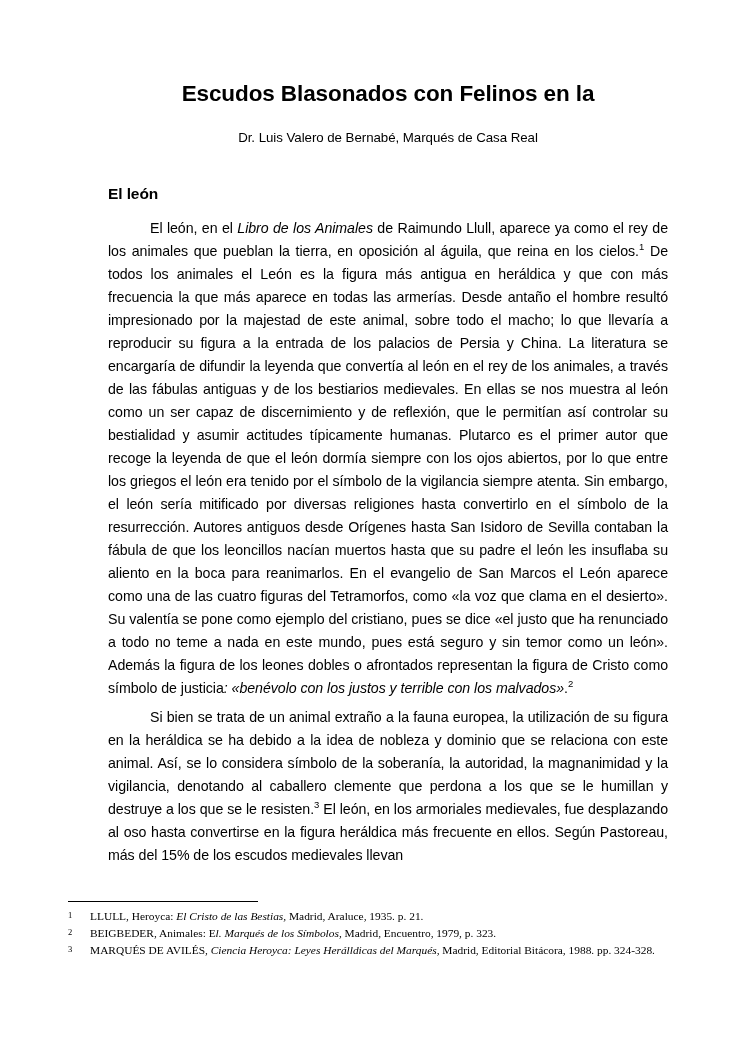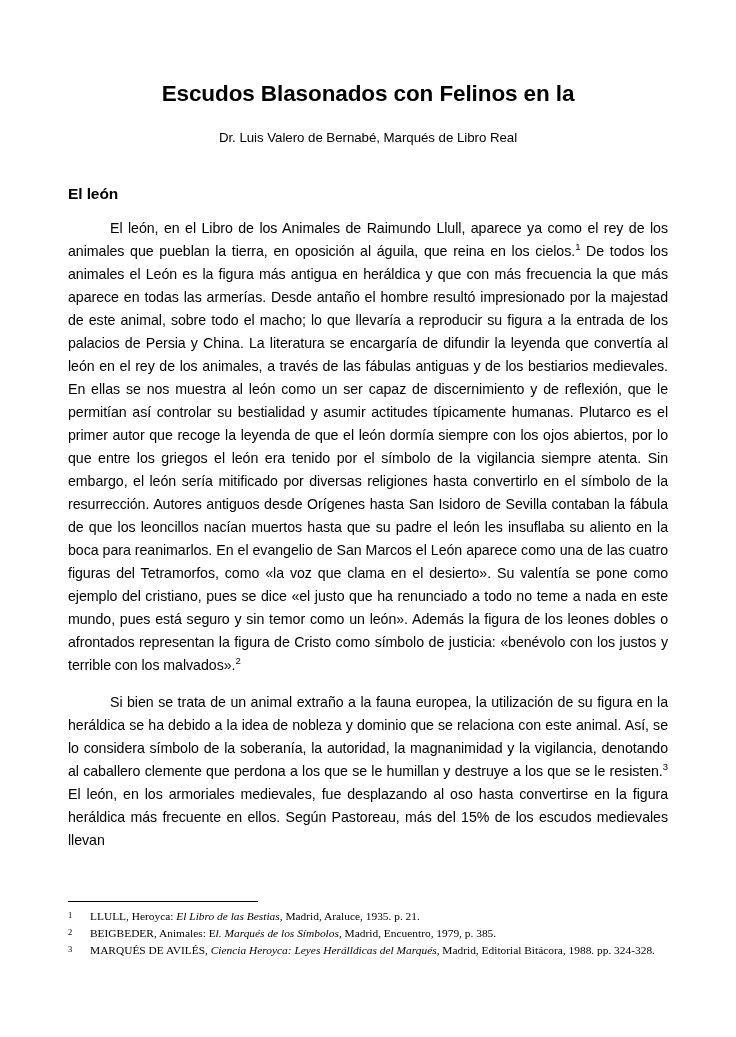--- a/index.html
+++ b/index.html
@@ -12,21 +12,21 @@
     height: 1037px;
     font-family: "Liberation Sans", sans-serif;
     color: #000000;
     position: relative;
     overflow: hidden;
   }
   .page {
     box-sizing: border-box;
     width: 736px;
     height: 1037px;
-    padding: 78px 68px 0 68px;
+    padding: 78px 68px 0 108px;
     position: relative;
   }
   .title {
     font-size: 22.5px;
     font-weight: bold;
     text-align: center;
     line-height: 1.38;
     letter-spacing: -0.1px;
     margin: 0 18px;
   }
@@ -52,24 +52,24 @@
     text-align: justify;
     text-justify: inter-word;
     margin: 0;
     letter-spacing: -0.05px;
   }
   p.first {
     margin-top: 14px;
     text-indent: 42px;
   }
   p.second {
-    margin-top: 14px;
+    margin-top: 6px;
     text-indent: 42px;
   }
-  .it { }
+  .it { font-style: italic; }
   sup.fn {
     font-size: 9.5px;
     vertical-align: super;
     line-height: 0;
   }
   .footnotes {
     position: absolute;
     left: 68px;
     right: 68px;
     bottom: 78px;
@@ -100,39 +100,39 @@
 </style>
 </head>
 <body>
 
 <div class="page">
 
   <h1 class="title">
     <span>Escudos Blasonados con Felinos en la</span>
   </h1>
 
-  <div class="author">Dr. Luis Valero de Bernabé, Marqués de Libro Real</div>
+  <div class="author">Dr. Luis Valero de Bernabé, Marqués de Casa Real</div>
 
   <h2 class="section-heading">El león</h2>
 
   <p class="body first"><span>El león, en el </span><span class="it">Libro de los Animales</span><span> de Raimundo Llull,  aparece ya como el rey de los animales que pueblan la tierra, en oposición al águila, que reina en los cielos.</span><sup class="fn">1</sup><span> De todos los animales el León es la figura más antigua en heráldica y que con más frecuencia la que más aparece en todas las armerías. Desde antaño el hombre resultó impresionado por la majestad de este animal, sobre todo el macho; lo que llevaría a reproducir su figura a la entrada de los palacios de Persia y China. La literatura se encargaría de difundir la leyenda que convertía al león en el rey de los animales, a través de las fábulas antiguas y de los bestiarios medievales. En ellas se nos muestra al león como un ser capaz de discernimiento y de reflexión, que le permitían así controlar su bestialidad y asumir actitudes típicamente humanas. Plutarco es el primer autor que recoge la leyenda de que el león dormía siempre con los ojos abiertos, por lo que entre los griegos el león era tenido por el símbolo de la vigilancia siempre atenta. Sin embargo, el león sería mitificado por diversas religiones hasta convertirlo en el símbolo de la resurrección. Autores antiguos desde Orígenes hasta San Isidoro de Sevilla contaban la fábula de que los leoncillos nacían muertos hasta que su padre el león les insuflaba su aliento en la boca para reanimarlos. En el evangelio de San Marcos el León aparece como una de las cuatro figuras del Tetramorfos, como «la voz que clama en el desierto». Su valentía se pone como ejemplo del cristiano, pues se dice «el justo que ha renunciado a todo no teme a nada en este mundo, pues está seguro y sin temor como un león». Además la figura de los leones dobles o afrontados representan la figura de Cristo como símbolo de justicia</span><span class="it">: «benévolo con los justos y terrible con los malvados»</span><span>.</span><sup class="fn">2</sup></p>
 
   <p class="body second"><span>Si bien se trata de un animal extraño a la fauna europea, la utilización de su figura en la heráldica se ha debido a la idea de nobleza y dominio que se relaciona con este animal. Así, se lo considera símbolo de la soberanía, la autoridad, la magnanimidad y la vigilancia, denotando al caballero clemente que perdona a los que se le humillan y destruye a los que se le resisten.</span><sup class="fn">3</sup><span>  El león, en los armoriales medievales, fue desplazando al oso hasta convertirse en la figura heráldica más frecuente en ellos. Según Pastoreau, más del 15% de los escudos medievales llevan</span></p>
 
   <div class="footnotes">
     <div class="fn-rule"></div>
 
     <div class="fn-row">
       <div class="fn-num">1</div>
-      <div class="fn-text"><span>LLULL, Heroyca: </span><span class="it">El Libro de las Bestias,</span><span> Madrid, Araluce, 1935. p. 21.</span></div>
+      <div class="fn-text"><span>LLULL, Heroyca: </span><span class="it">El Cristo de las Bestias,</span><span> Madrid, Araluce, 1935. p. 21.</span></div>
     </div>
 
     <div class="fn-row">
       <div class="fn-num">2</div>
-      <div class="fn-text"><span>BEIGBEDER, Animales: E</span><span class="it">l. Marqués de los Símbolos,</span><span>  Madrid, Encuentro, 1979, p. 385.</span></div>
+      <div class="fn-text"><span>BEIGBEDER, Animales: E</span><span class="it">l. Marqués de los Símbolos,</span><span>  Madrid, Encuentro, 1979, p. 323.</span></div>
     </div>
 
     <div class="fn-row">
       <div class="fn-num">3</div>
       <div class="fn-text"><span>MARQUÉS DE AVILÉS, </span><span class="it">Ciencia Heroyca: Leyes Herálldicas del Marqués</span><span>, Madrid, Editorial Bitácora, 1988.  pp. 324-328.</span></div>
     </div>
   </div>
 
 </div>
 

